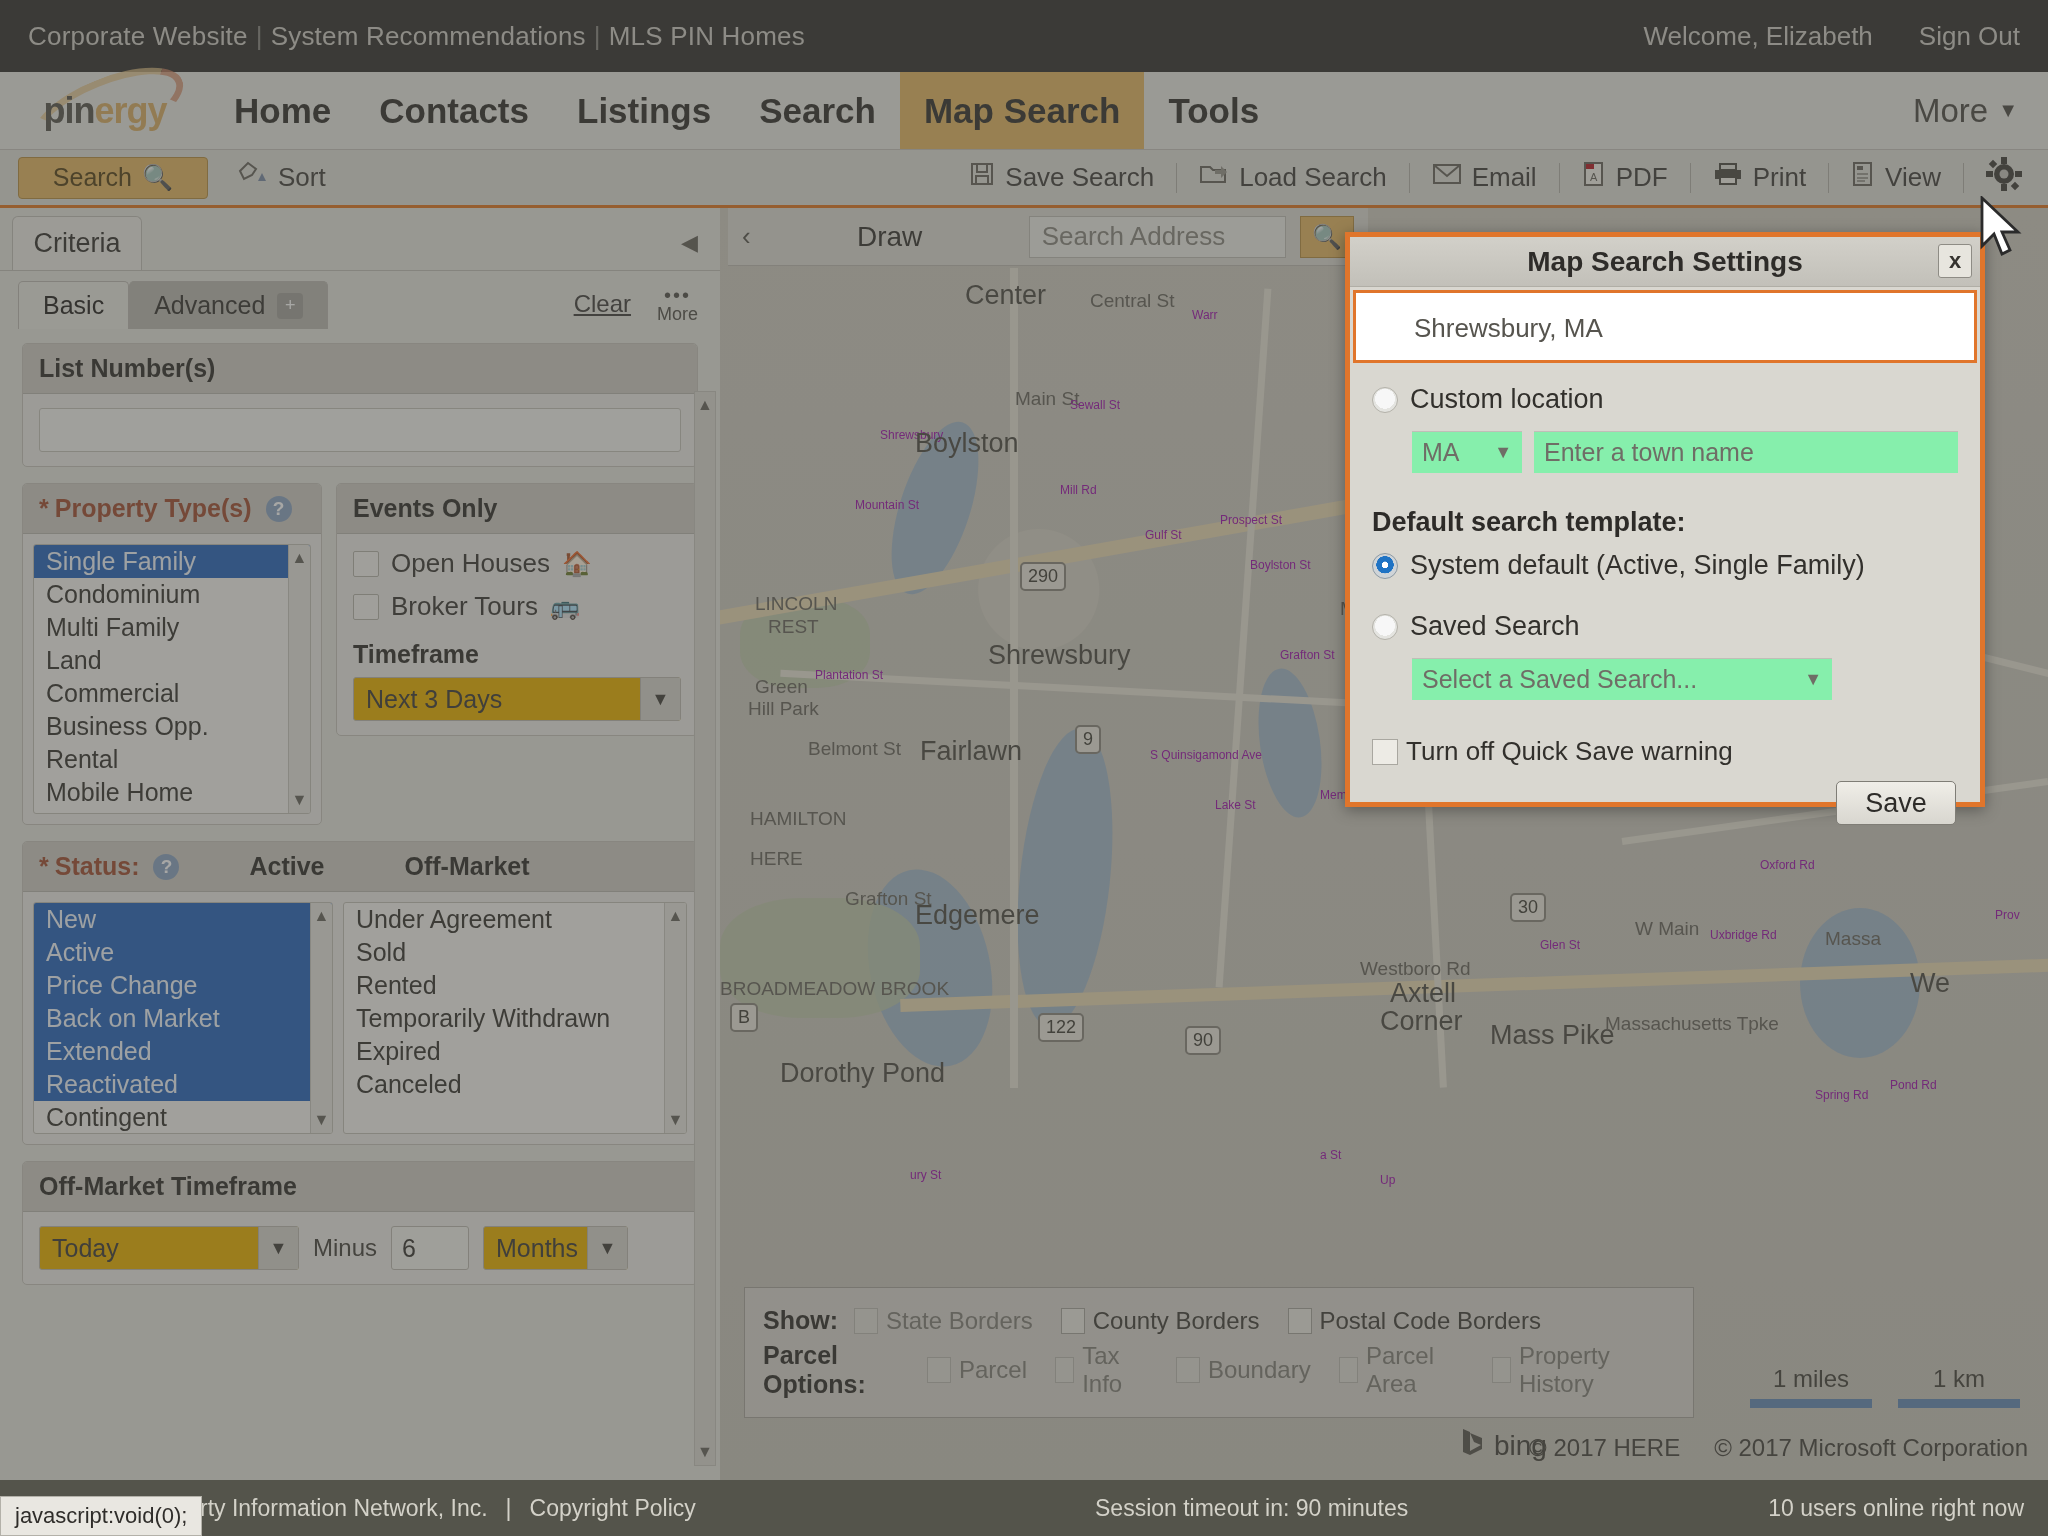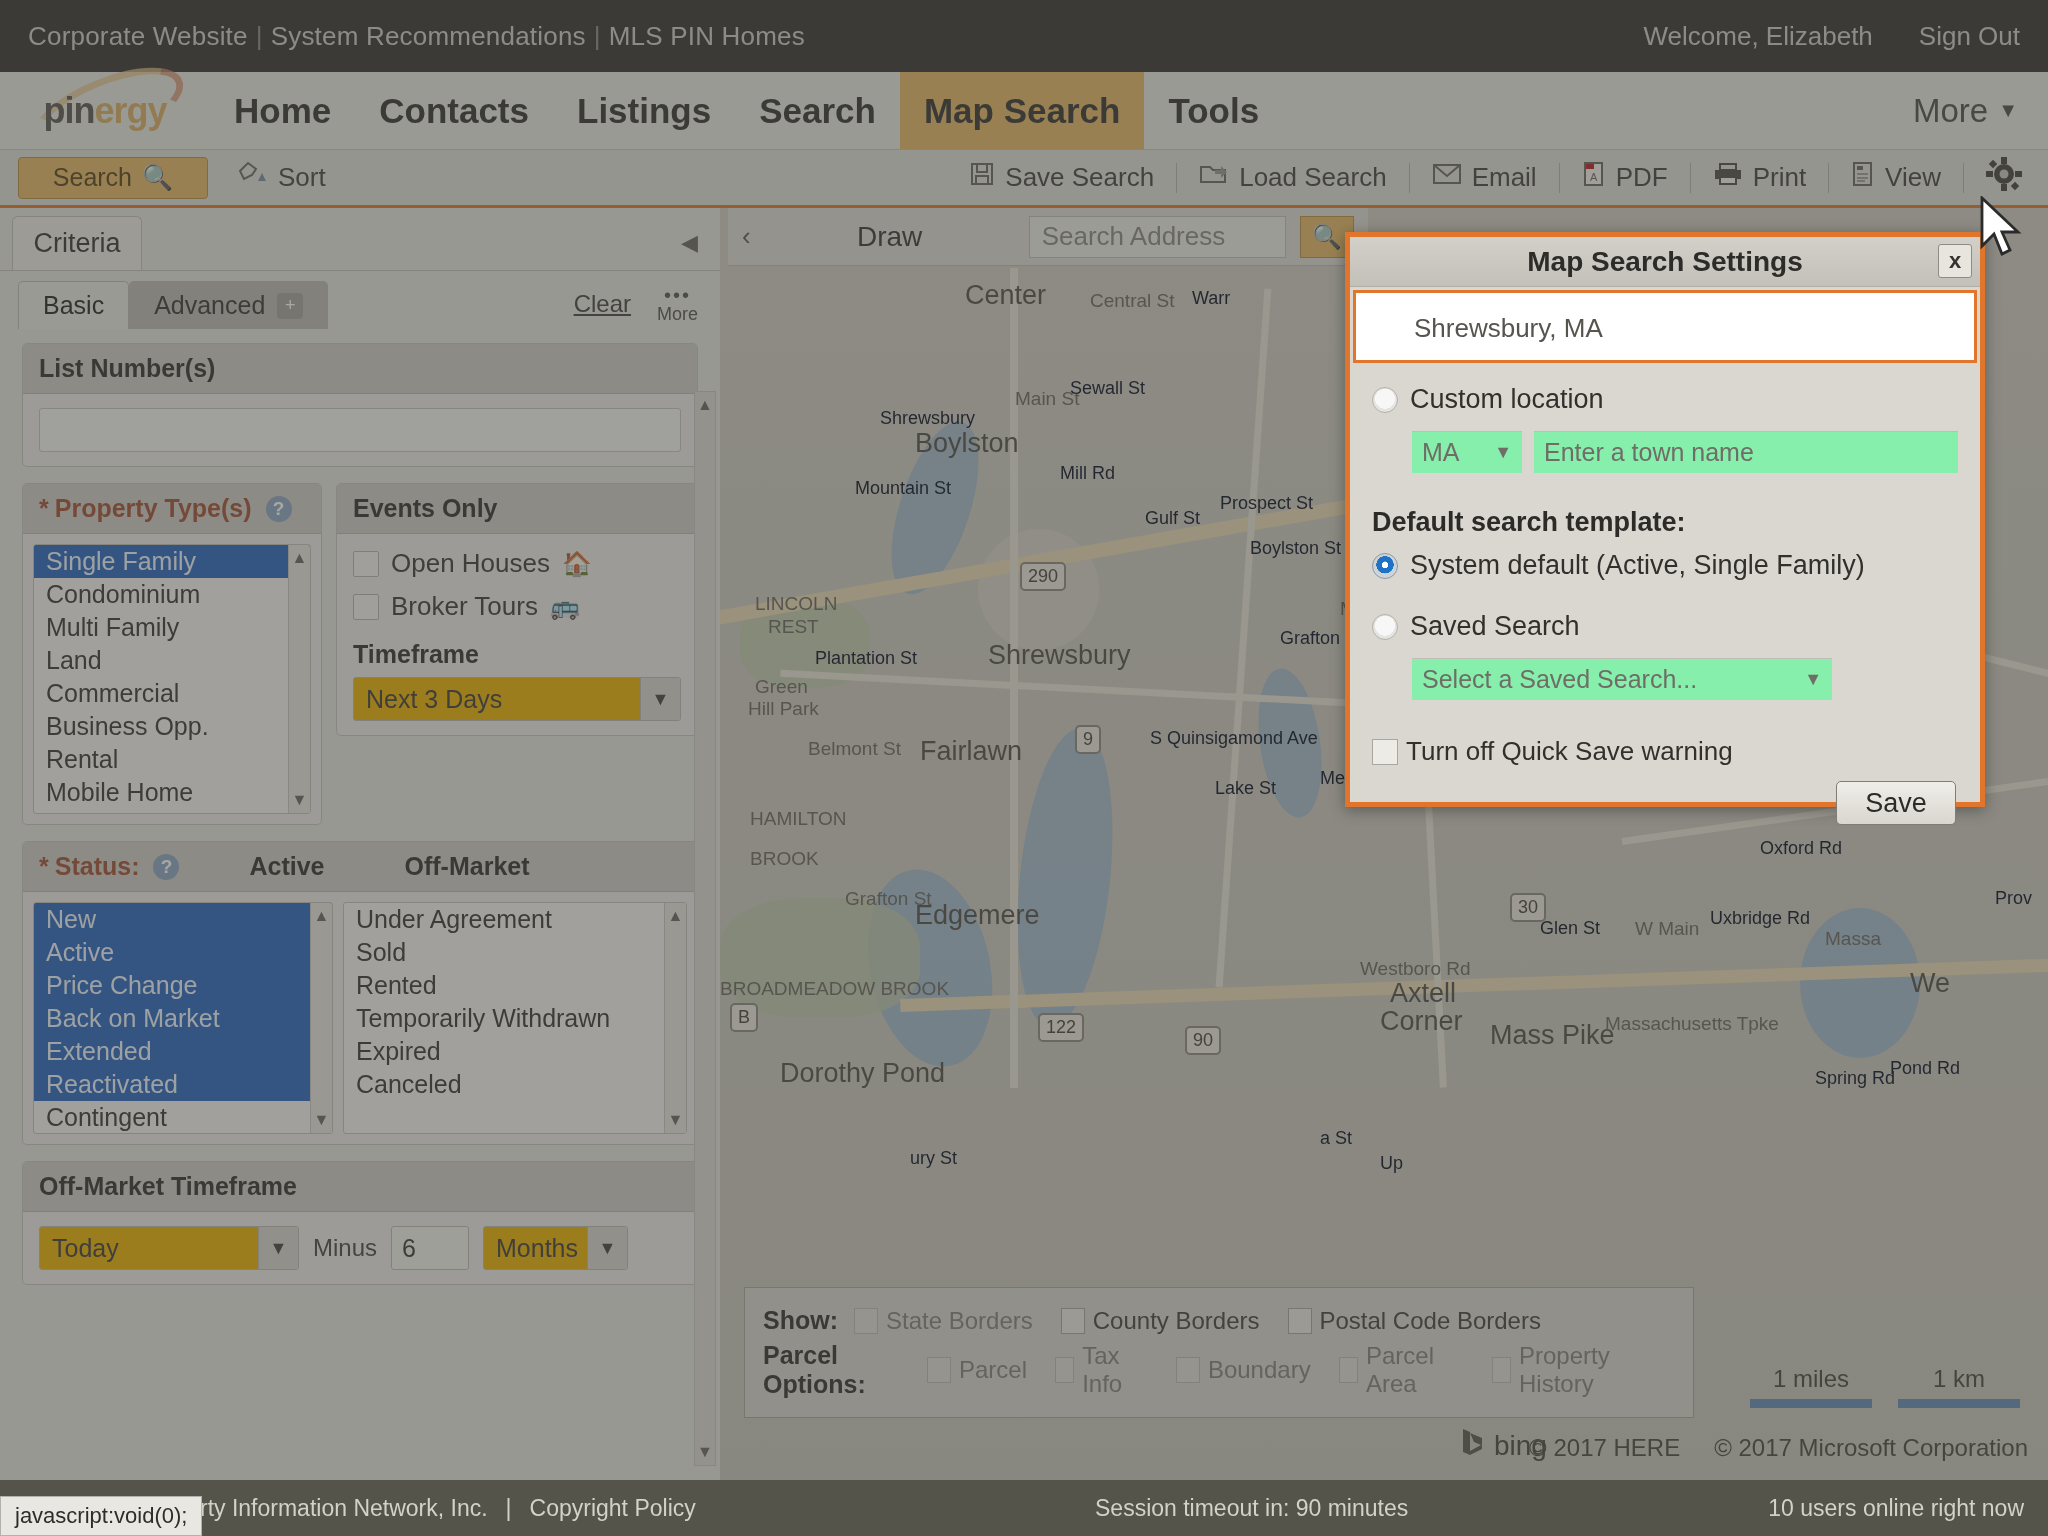--- a/index.html
+++ b/index.html
@@ -202,21 +202,21 @@
       linear-gradient(#cfccc2, #c9c6bc);
   }
   .water { position: absolute; background: #9fb7cc; opacity: .85; border-radius: 50%; }
   .green { position: absolute; background: #bfc9ab; opacity: .8; border-radius: 40%; }
   .road { position: absolute; background: #e6e2d6; }
   .road.major { background: #e8d9b4; }
   .maplabel {
     position: absolute; font-size: 27px; color: #55534c; white-space: nowrap;
   }
   .maplabel.small { font-size: 19px; color: #6d6b63; }
-  .maplabel.tiny { font-size: 18px; color: #0f172a; }
+  .maplabel.tiny { font-size: 12px; color: #a21caf; margin-top: 20px; }
   .shield {
     position: absolute; background: #e9e6dc; border: 2px solid #8e8b82;
     border-radius: 5px; font-size: 18px; color: #4a4840;
     display: flex; align-items: center; justify-content: center; padding: 2px 6px;
   }
 
   .map-toolbar {
     position: absolute; left: 8px; top: 0; width: 640px; height: 58px;
     background: #dddbd4; border-bottom: 1px solid #bdbbb3;
     display: flex; align-items: center; gap: 14px; padding: 0 14px;
@@ -672,21 +672,21 @@
       <div class="maplabel tiny" style="left: 430px; top: 520px;">S Quinsigamond Ave</div>
       <div class="maplabel small" style="left: 35px; top: 468px;">Green</div>
       <div class="maplabel small" style="left: 28px; top: 490px;">Hill Park</div>
       <div class="maplabel small" style="left: 88px; top: 530px;">Belmont St</div>
       <div class="maplabel" style="left: 200px; top: 528px;">Fairlawn</div>
       <div class="maplabel small" style="left: 655px; top: 505px;">Boston Tpke</div>
       <div class="maplabel small" style="left: 30px; top: 600px;">HAMILTON</div>
       <div class="maplabel tiny" style="left: 495px; top: 570px;">Lake St</div>
       <div class="maplabel tiny" style="left: 600px; top: 560px;">Memorial Dr</div>
       <div class="maplabel tiny" style="left: 700px; top: 565px;">Centech Blvd</div>
-      <div class="maplabel small" style="left: 30px; top: 640px;">BROOK</div>
+      <div class="maplabel small" style="left: 30px; top: 640px;">HERE</div>
       <div class="maplabel small" style="left: 125px; top: 680px;">Grafton St</div>
       <div class="maplabel" style="left: 195px; top: 692px;">Edgemere</div>
       <div class="maplabel small" style="left: 0px; top: 770px;">BROADMEADOW BROOK</div>
       <div class="maplabel small" style="left: 640px; top: 750px;">Westboro Rd</div>
       <div class="maplabel" style="left: 670px; top: 770px;">Axtell</div>
       <div class="maplabel" style="left: 660px; top: 798px;">Corner</div>
       <div class="maplabel" style="left: 770px; top: 812px;">Mass Pike</div>
       <div class="maplabel small" style="left: 885px; top: 805px;">Massachusetts Tpke</div>
       <div class="maplabel" style="left: 60px; top: 850px;">Dorothy Pond</div>
       <div class="maplabel small" style="left: 915px; top: 710px;">W Main</div>

